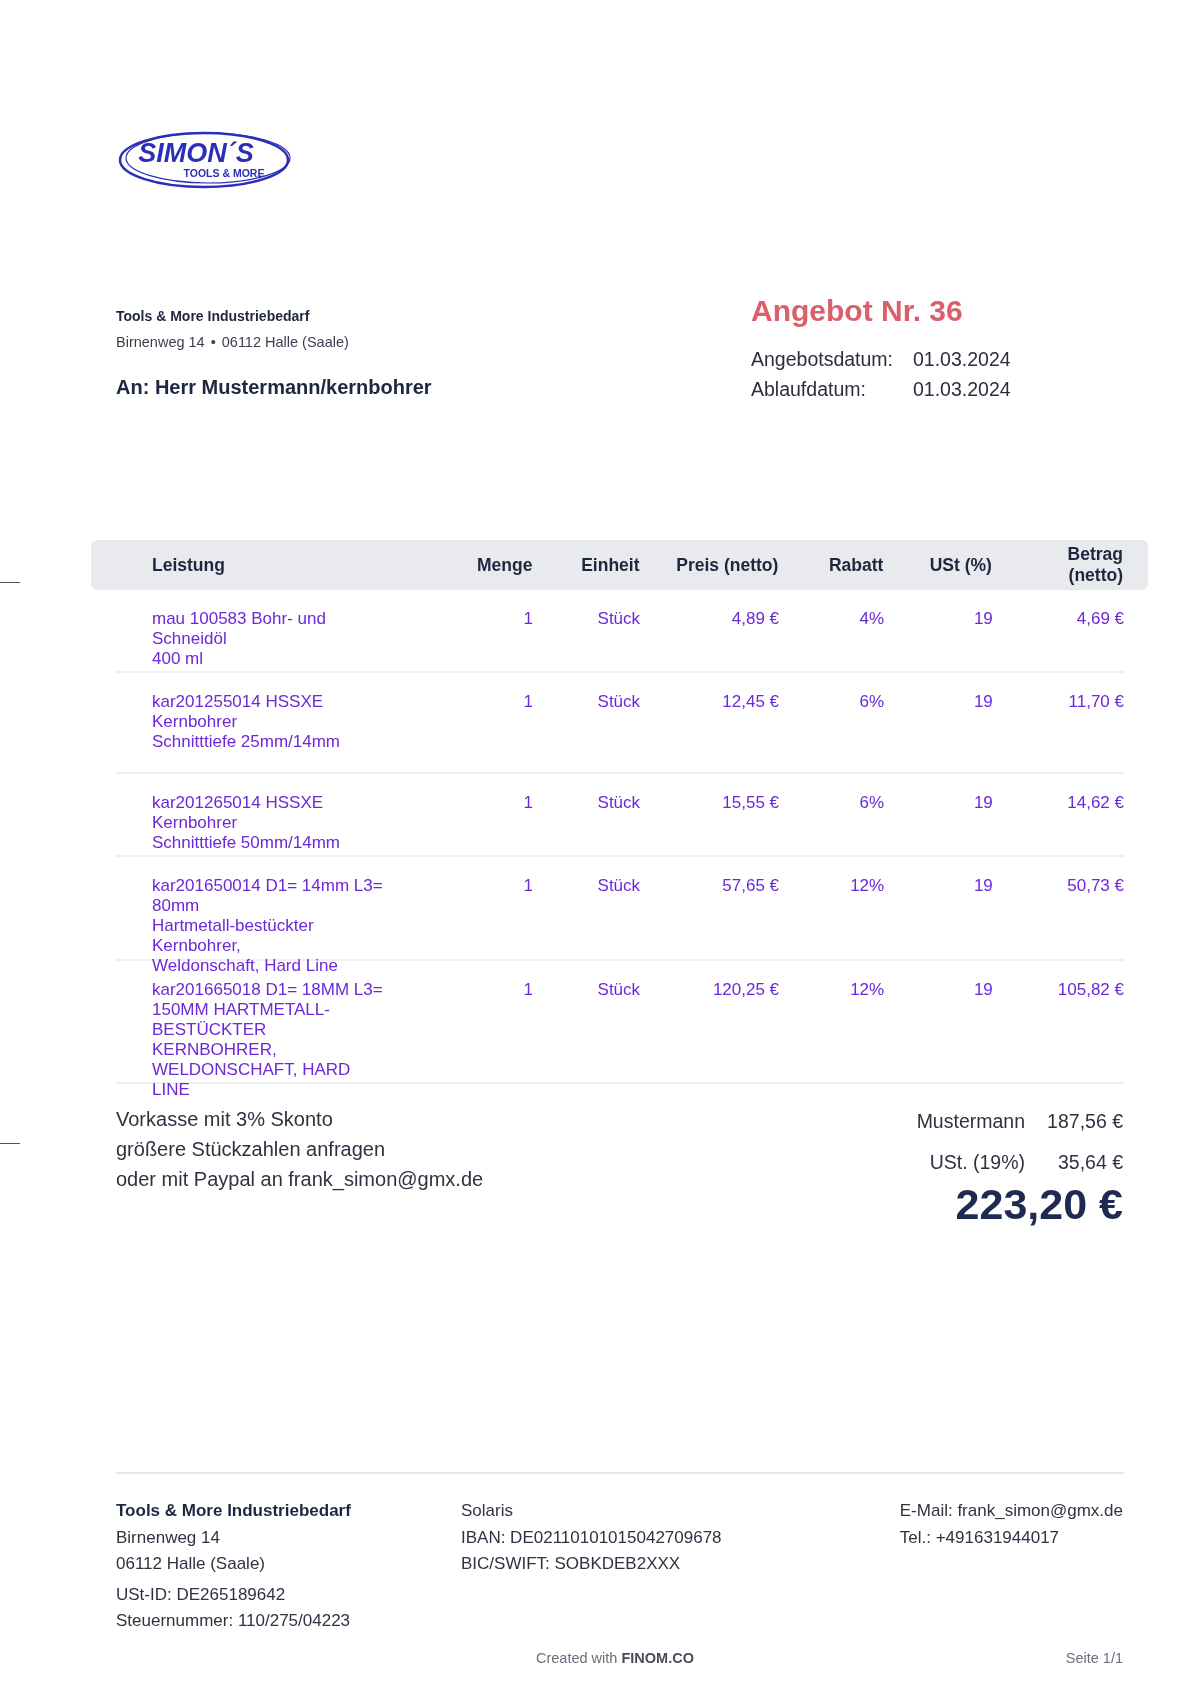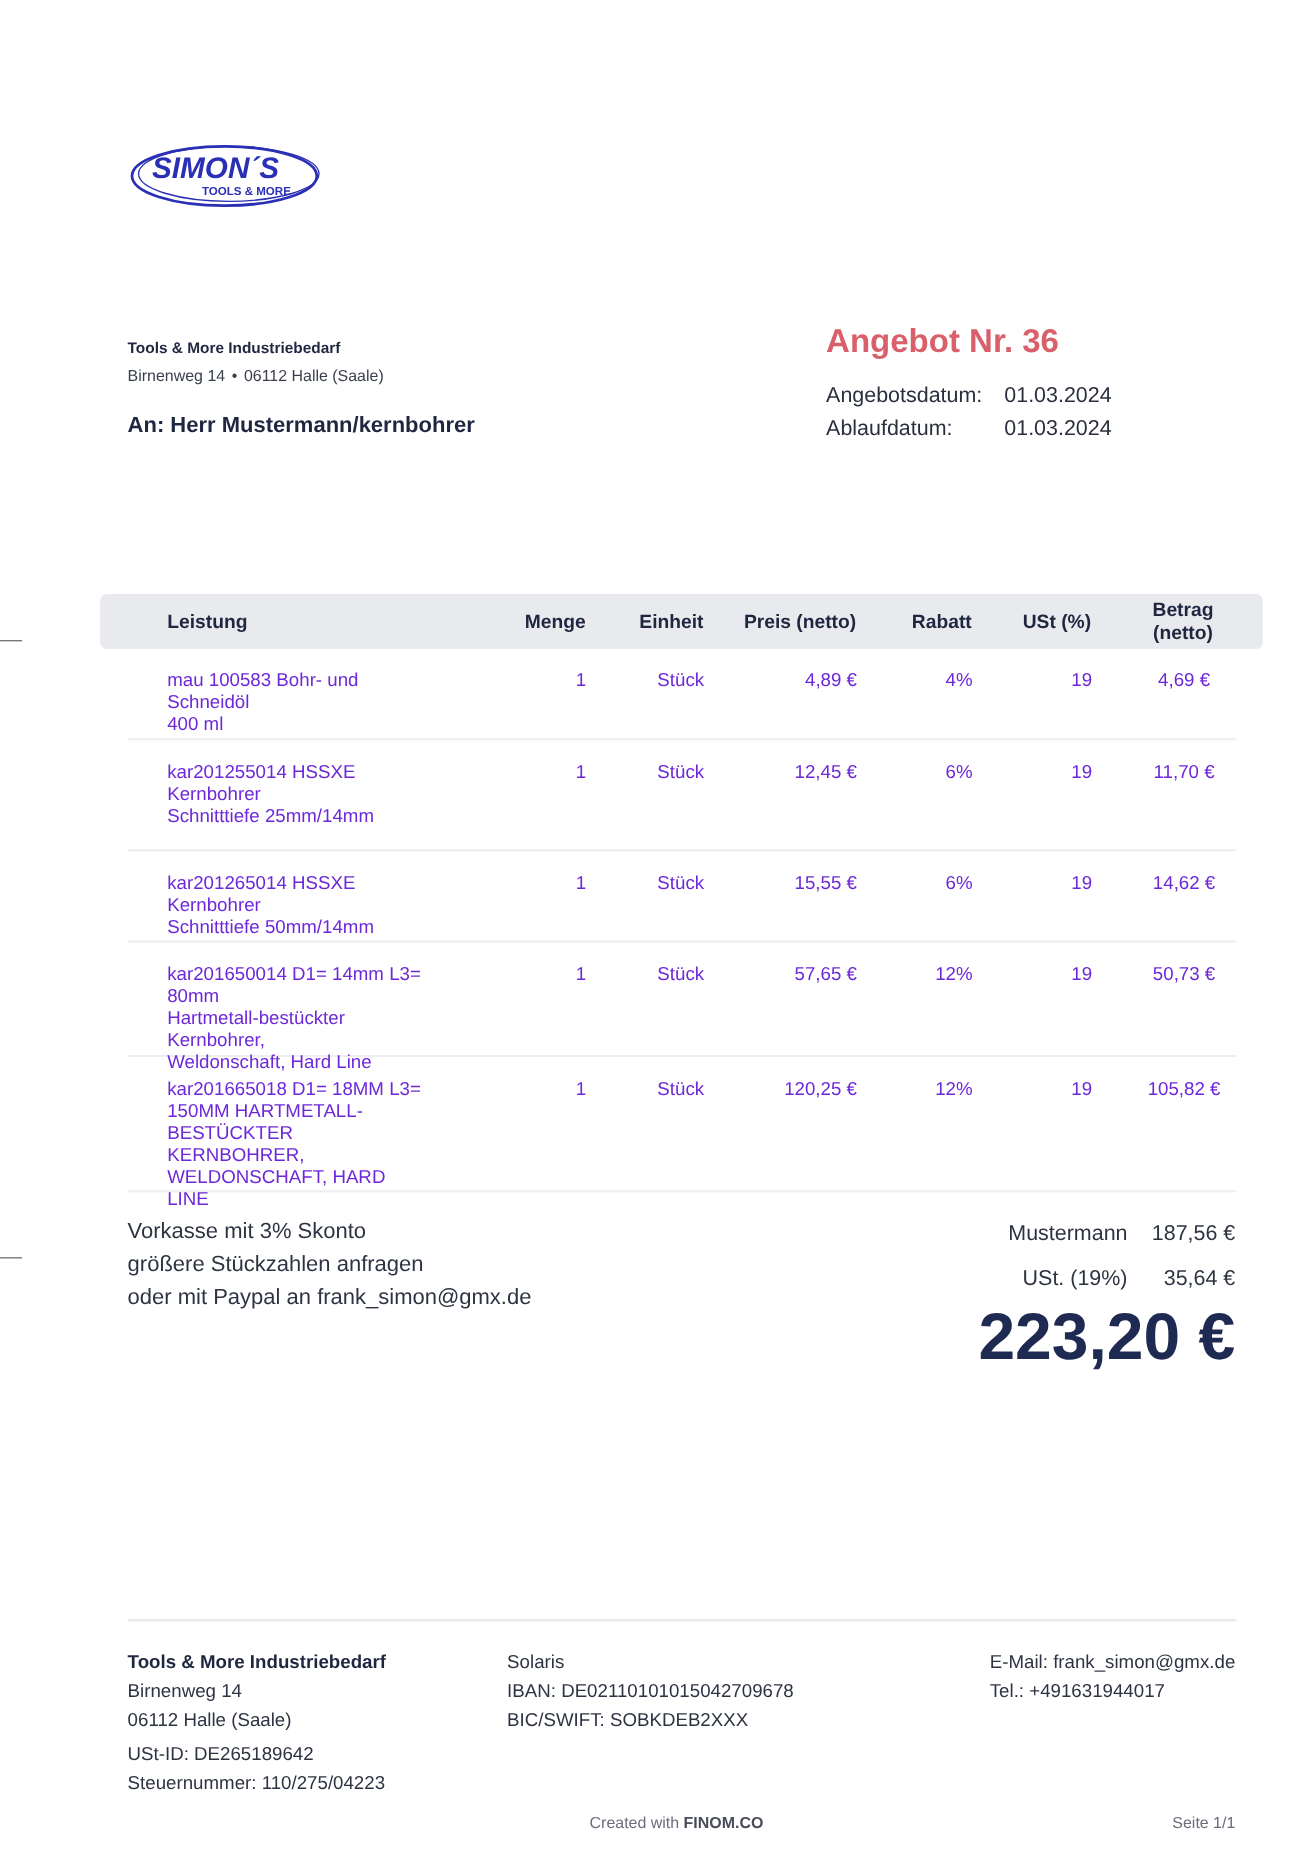--- a/index.html
+++ b/index.html
@@ -29,36 +29,36 @@
   .tbl { left: 91px; top: 540px; width: 1057px; }
   .thead { height: 50px; background: #e9eaee; border-radius: 6px; display: flex; align-items: center;
            font-weight: bold; font-size: 17.5px; color: #1f2640; }
   .cell { box-sizing: border-box; margin-left: 36px; }
   .c-desc { width: 364px; padding-left: 25px; text-align: left; }
   .c-qty  { width: 150px; text-align: right; }
   .c-unit { width: 101px; text-align: right; }
   .c-price{ width: 146px; text-align: right; }
   .c-disc { width: 98px;  text-align: right; }
   .c-tax  { width: 103px; text-align: right; }
-  .c-amt  { width: 160px; text-align: center; padding-right: 0; }
+  .c-amt  { width: 160px; text-align: right; padding-right: 0; }
   .tbody { margin: 0 24px 0 25px; }
   .trow { display: flex; font-size: 17px; color: #6d28d9; border-bottom: 2px solid #efeff2; box-sizing: border-box; padding-top: 19px; }
   .trow .c-desc { padding-left: 0; width: 339px; line-height: 20px; }
   .trow .c-amt { width: 135px; }
   .trow:last-child { border-bottom: 2px solid #efeff2; }
 
   
   .notes { left: 116px; top: 1104px; font-size: 20px; line-height: 30px; color: #2e3342; }
 
   
   .totals { right: 66px; top: 1101px; text-align: right; color: #2e3342; }
   .totals .trow2 { display: flex; justify-content: flex-end; font-size: 19.5px; height: 41px; align-items: center; }
   .totals .tl { margin-right: 20px; }
   .totals .tv { min-width: 78px; text-align: right; }
-  .grand { right: 66px; top: 1180px; font-size: 60px; font-weight: bold; color: #1f2a52; }
+  .grand { right: 66px; top: 1180px; font-size: 43px; font-weight: bold; color: #1f2a52; }
 
   
   .fline { left: 116px; top: 1472px; width: 1008px; height: 2px; background: #e8e8ec; }
   .fcol { top: 1498px; font-size: 17px; line-height: 26.5px; color: #2e3342; }
   .fcol1 { left: 116px; }
   .fcol1 .bold { font-weight: bold; color: #1f2640; }
   .fcol1 .gap { margin-top: 4px; }
   .fcol2 { left: 461px; }
   .fcol3 { right: 66px; }
   .created { left: 536px; top: 1650px; font-size: 14.5px; color: #6b6e7a; }

